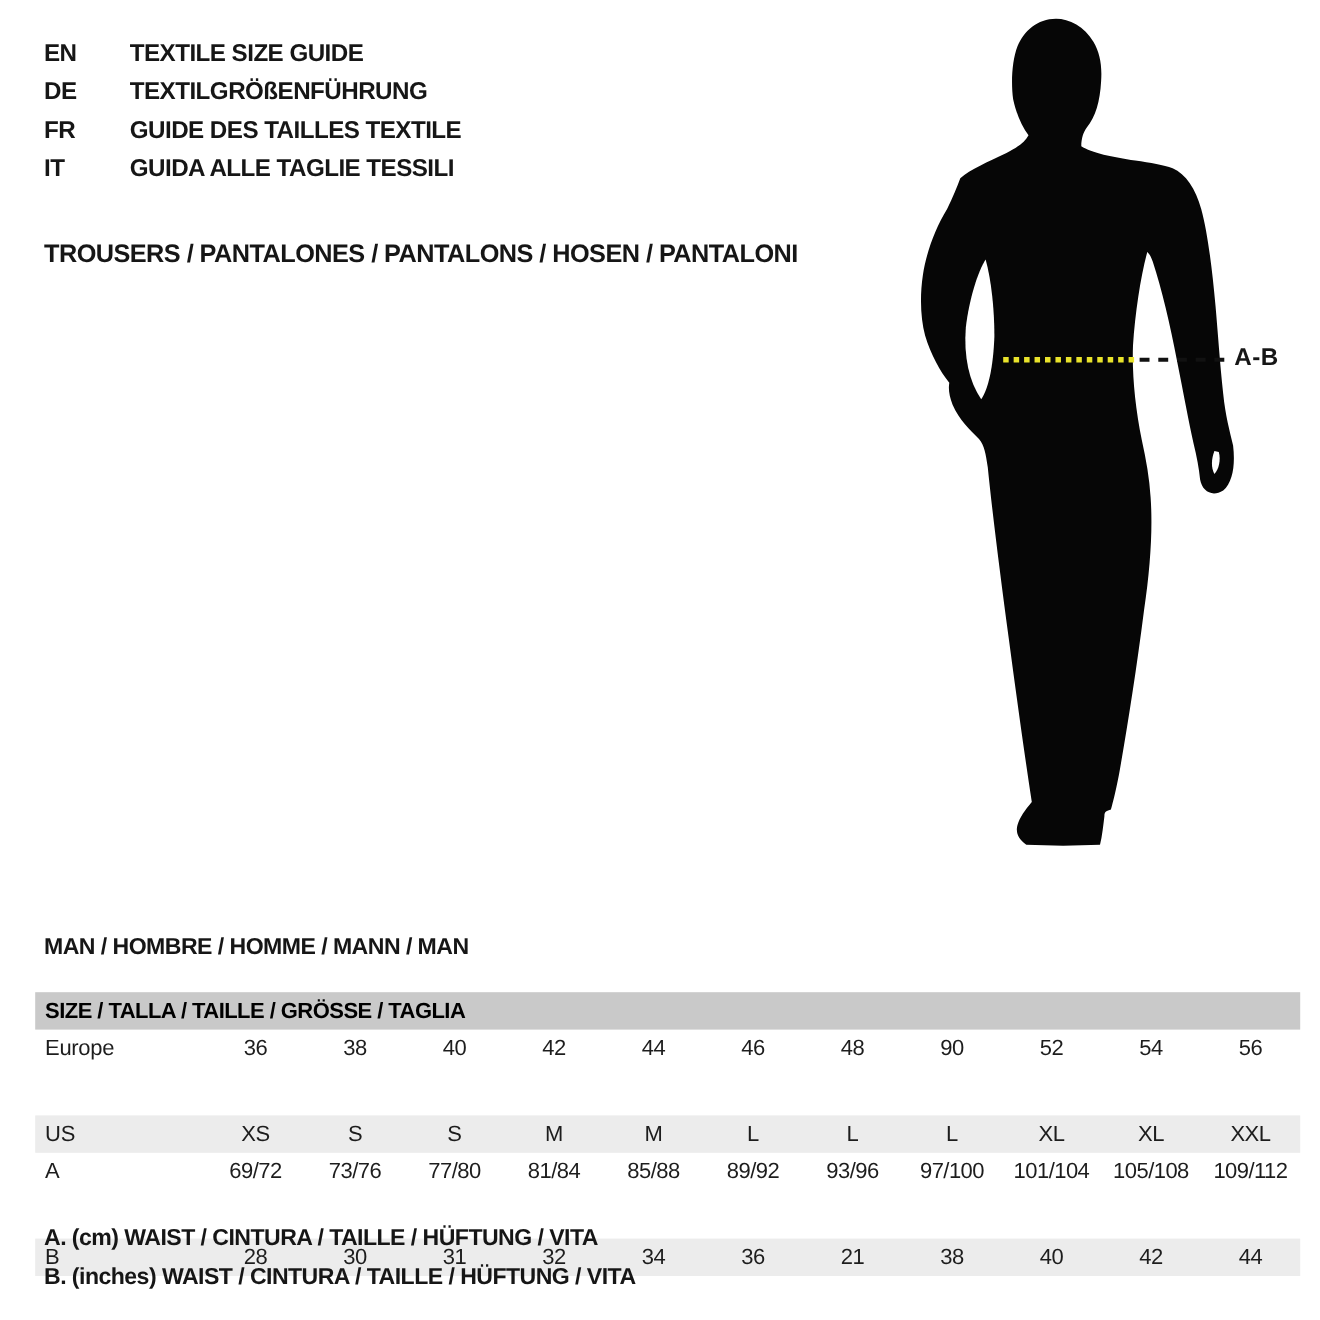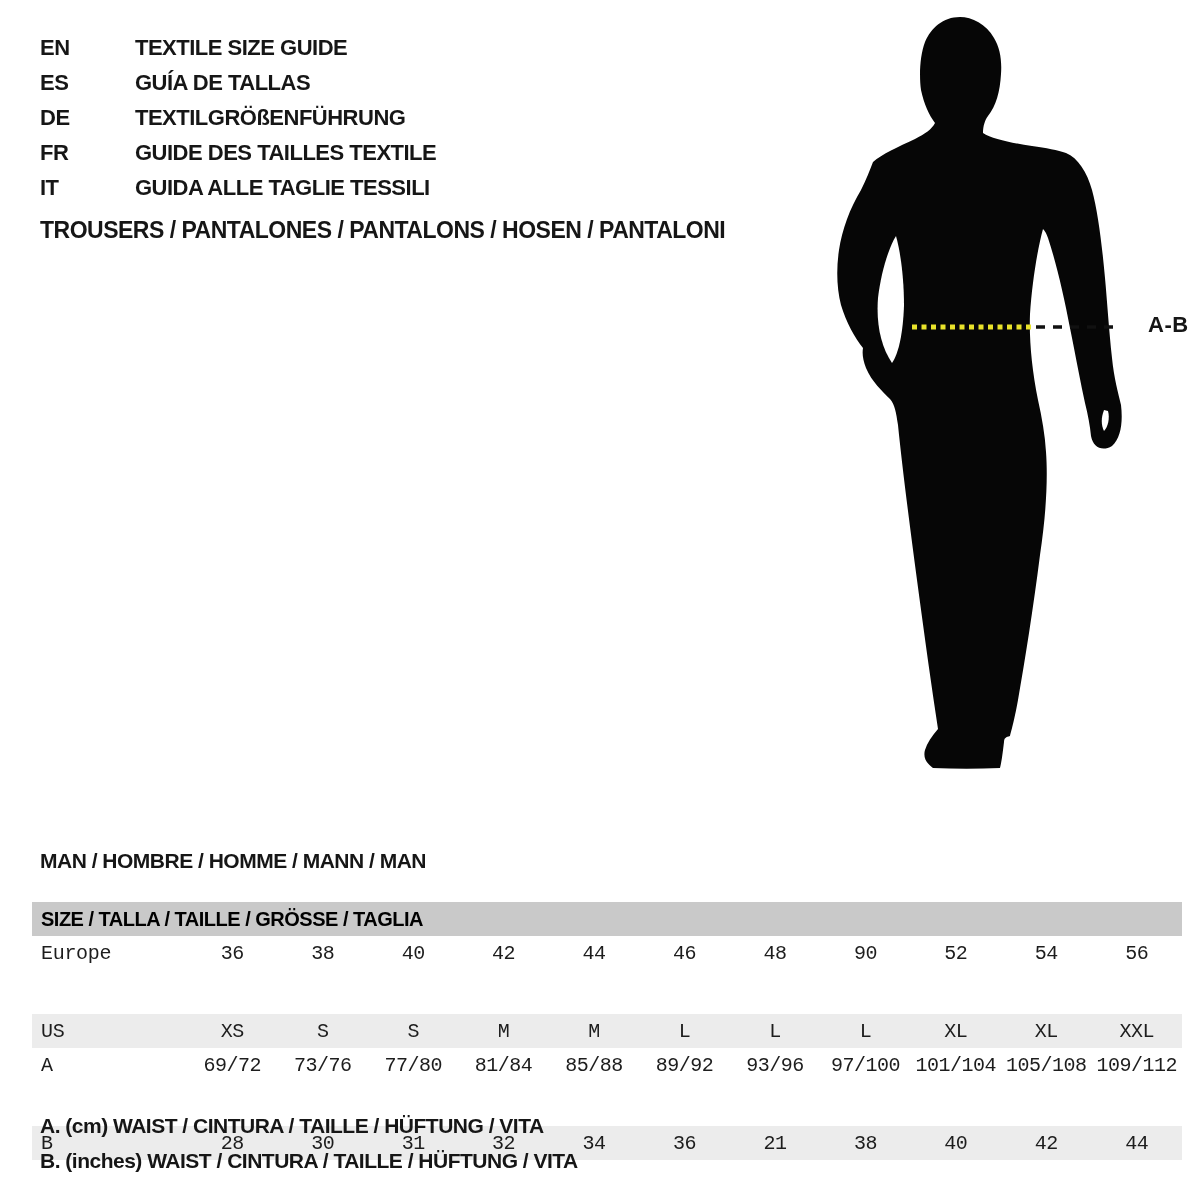--- a/index.html
+++ b/index.html
@@ -17,21 +17,20 @@
   .lang-block {
     position: absolute;
     left: 40px;
     top: 30px;
   }
   .lang-row {
     display: grid;
     grid-template-columns: 78px auto;
     height: 35px;
     align-items: center;
-    gap: 17px;
   }
   .lang-code, .lang-label {
     font-weight: 700;
     font-size: 22px;
     letter-spacing: -0.5px;
     white-space: nowrap;
   }
 
   
   .product-title {
@@ -68,21 +67,20 @@
     fill: none;
   }
   .ab-label {
     position: absolute;
     left: 1122px;
     top: 312px;
     font-weight: 700;
     font-size: 22px;
     letter-spacing: 0.5px;
     white-space: nowrap;
-    margin-left: 26px;
   }
 
   
   .section-title {
     position: absolute;
     left: 40px;
     top: 849px;
     font-weight: 700;
     font-size: 21px;
     letter-spacing: -0.5px;
@@ -107,21 +105,20 @@
     padding-left: 9px;
     white-space: nowrap;
   }
   .table-row {
     display: grid;
     grid-template-columns: 155px repeat(11, 1fr);
     height: 34px;
     align-items: center;
     font-size: 20px;
     color: #1d1d1d;
-    font-family: Liberation Mono, monospace;
   }
   .table-row.alt { background: #ececec; margin-top: 44px; }
   .row-label {
     padding-left: 9px;
     white-space: nowrap;
     letter-spacing: -0.3px;
   }
   .cell {
     text-align: center;
     white-space: nowrap;
@@ -143,24 +140,20 @@
     white-space: nowrap;
   }
 </style>
 </head>
 <body>
 
 <div class="lang-block">
   <div class="lang-row">
     <span class="lang-code">EN</span>
     <span class="lang-label">TEXTILE SIZE GUIDE</span>
-  </div>
-  <div class="lang-row">
-    <span class="lang-code">ES</span>
-    <span class="lang-label">GUÍA DE TALLAS</span>
   </div>
   <div class="lang-row">
     <span class="lang-code">DE</span>
     <span class="lang-label">TEXTILGRÖßENFÜHRUNG</span>
   </div>
   <div class="lang-row">
     <span class="lang-code">FR</span>
     <span class="lang-label">GUIDE DES TAILLES TEXTILE</span>
   </div>
   <div class="lang-row">

